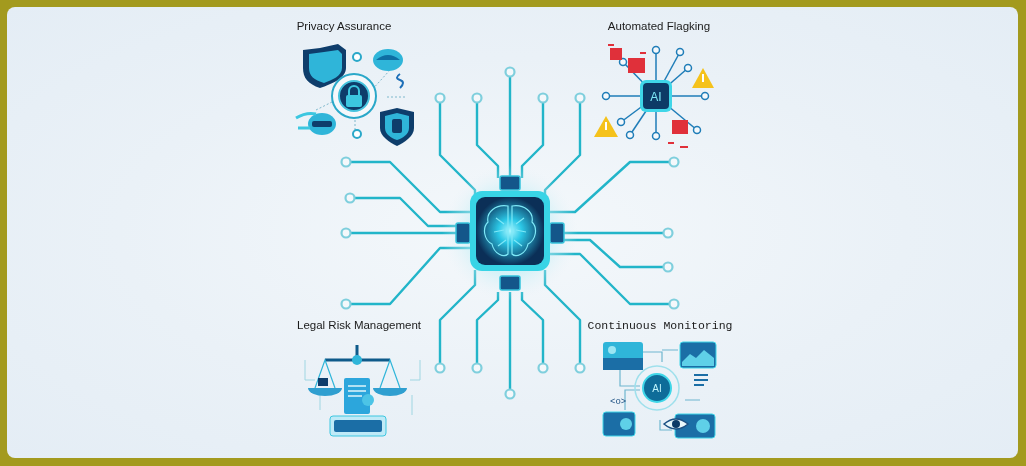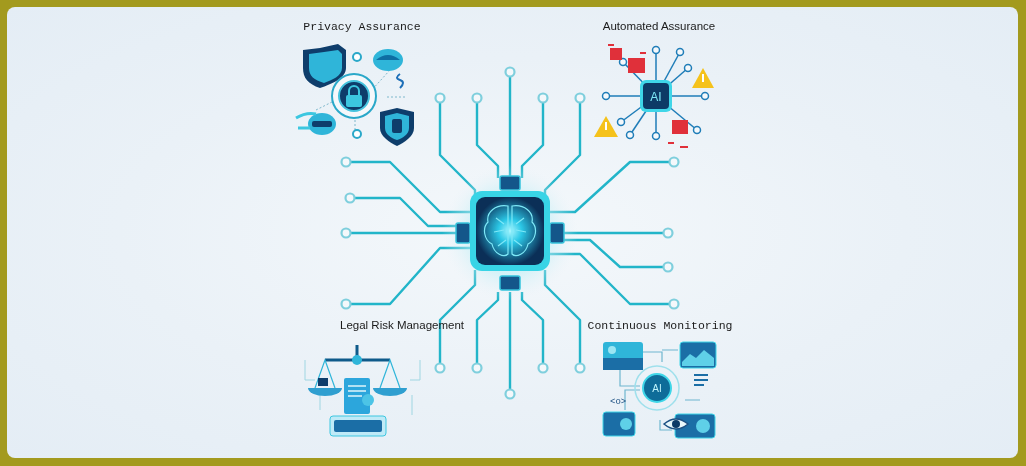--- a/index.html
+++ b/index.html
@@ -209,17 +209,17 @@
       <text x="610" y="404" font-size="9" fill="#1b4f82" font-family="Liberation Mono, monospace">&lt;o&gt;</text>
       <rect x="603" y="412" width="32" height="24" rx="3" fill="#1b6ea6" stroke="#3fd6e8"></rect>
       <circle cx="626" cy="424" r="6" fill="#5fd0e8"></circle>
       <rect x="675" y="414" width="40" height="24" rx="3" fill="#1b6ea6" stroke="#3fd6e8"></rect>
       <circle cx="703" cy="426" r="7" fill="#5fd0e8"></circle>
       <path d="M664,424 q12,-10 24,0 q-12,10 -24,0 z" fill="#e8f7fb" stroke="#1b4f82" stroke-width="1.5"></path>
       <circle cx="676" cy="424" r="4" fill="#0d3a66"></circle>
     </g>
   </svg>
 
-  <div class="label" style="left:355px; top:13px;font-family:Liberation Mono, monospace;">Privacy Assurance</div>
-  <div class="label" style="left:652px; top:13px;">Automated Assurance</div>
-  <div class="label" style="left:352px; top:312px;margin-left:43px;">Legal Risk Management</div>
+  <div class="label" style="left:337px; top:13px;">Privacy Assurance</div>
+  <div class="label" style="left:652px; top:13px;">Automated Flagking</div>
+  <div class="label" style="left:352px; top:312px;">Legal Risk Management</div>
   <div class="label" style="left:653px; top:312px;font-family:Liberation Mono, monospace;">Continuous Monitoring</div>
 </div>
 
 </body></html>

